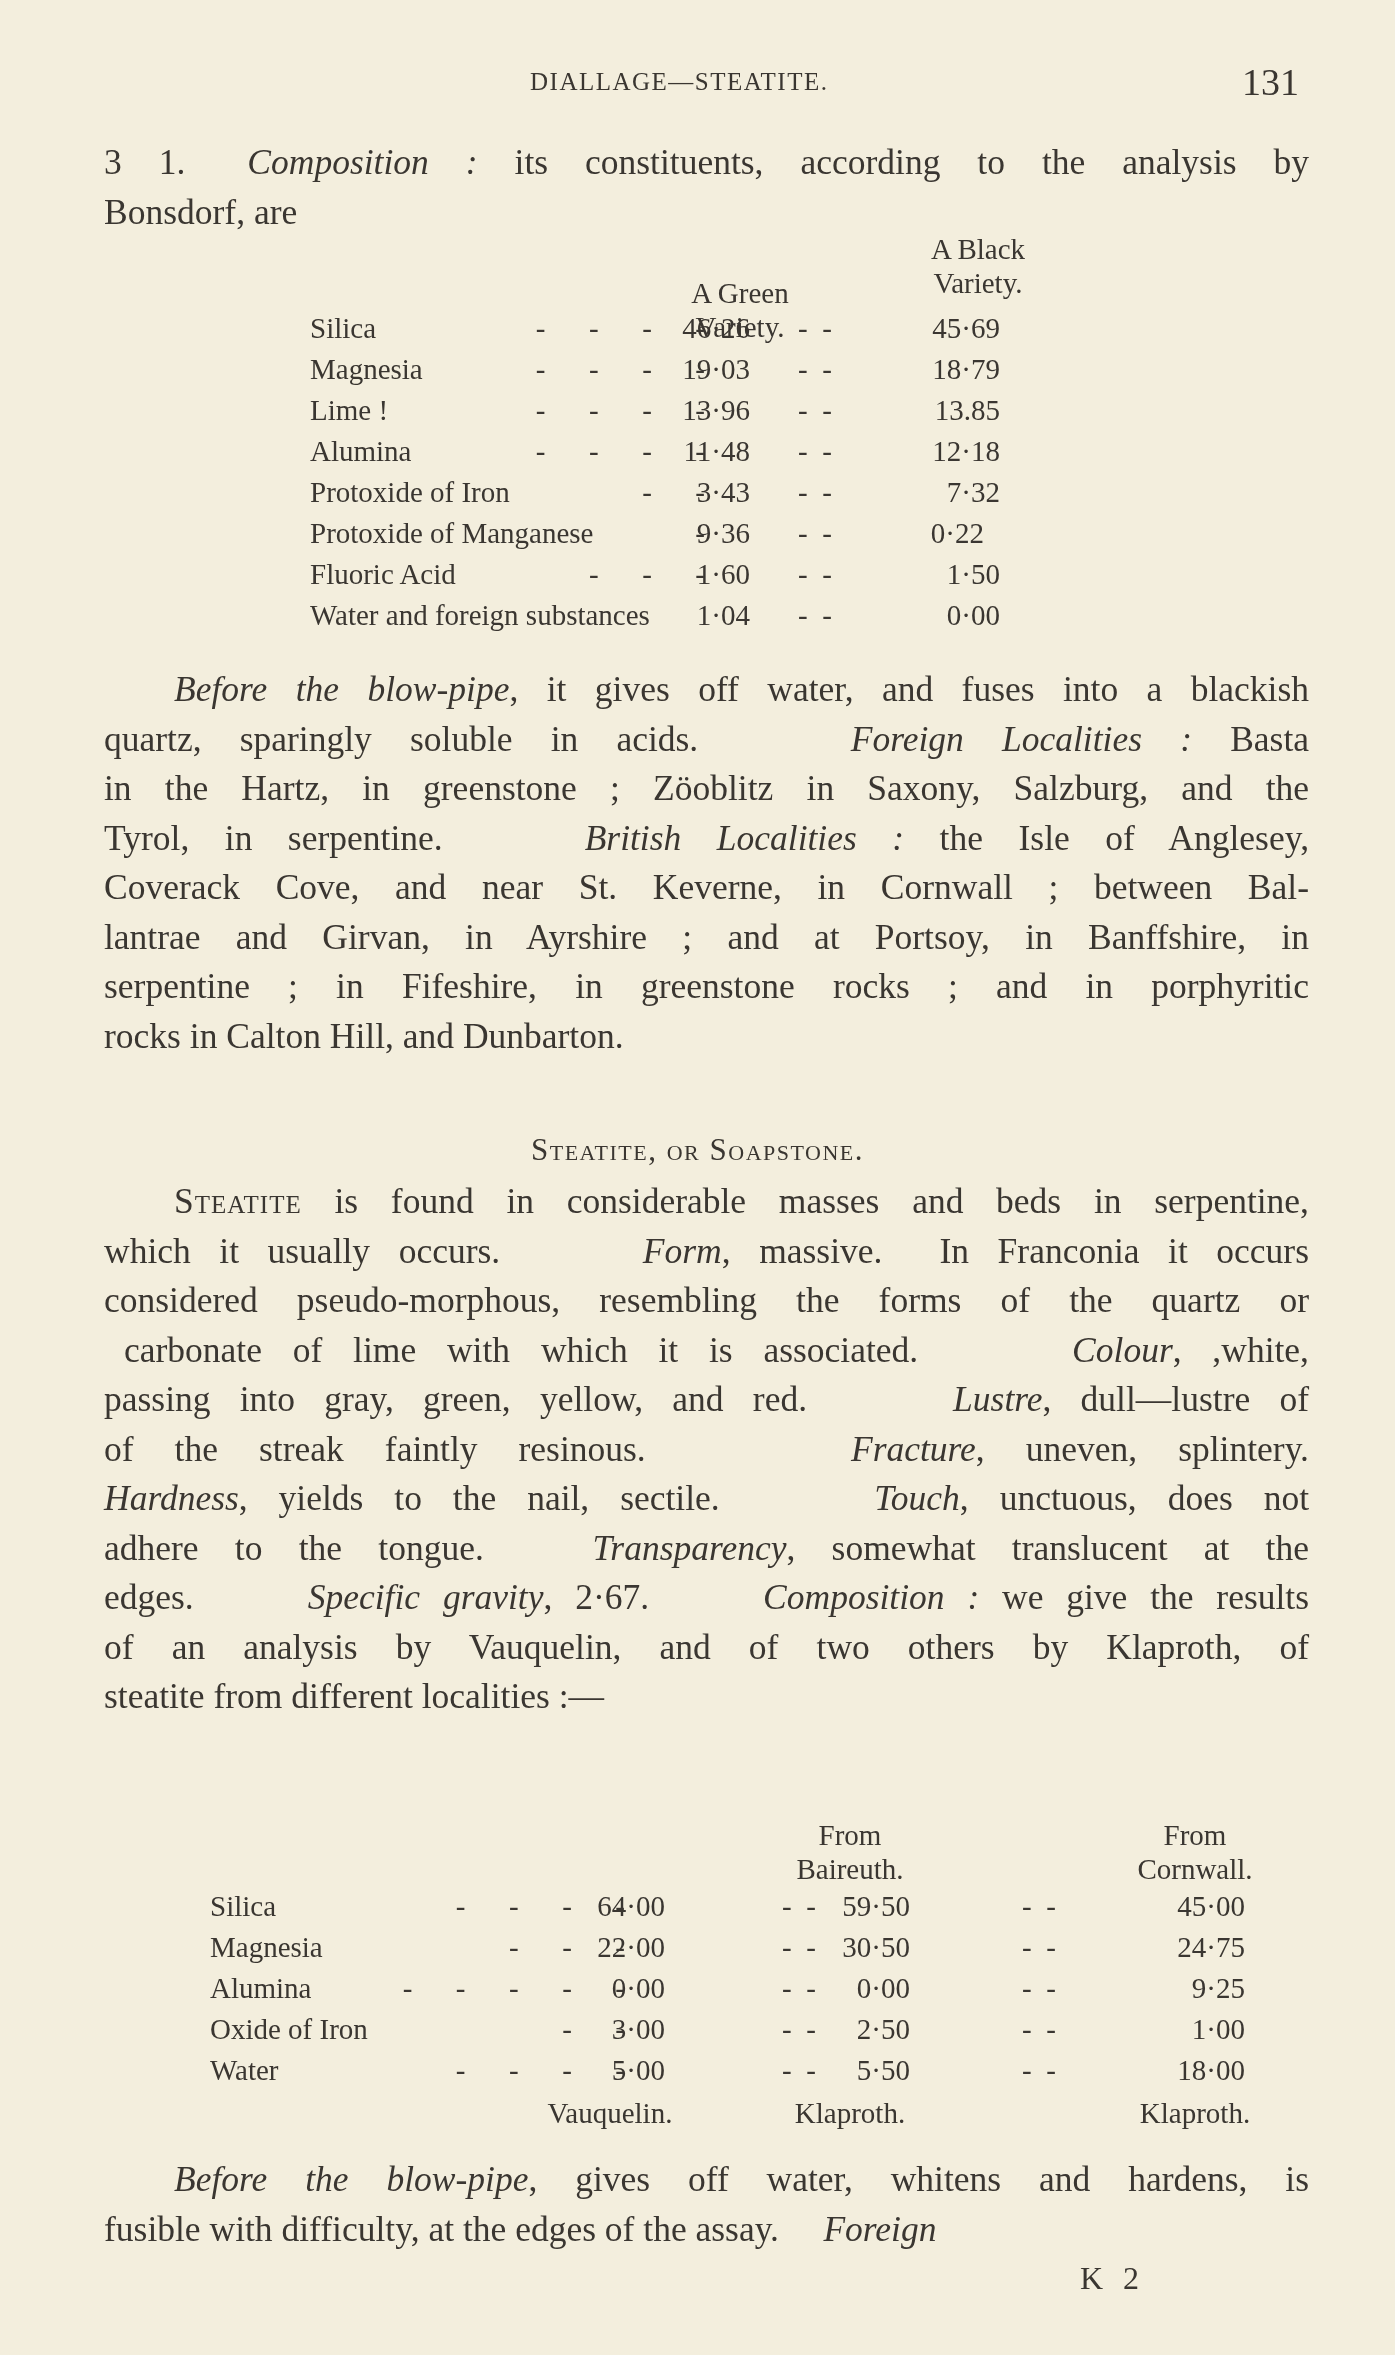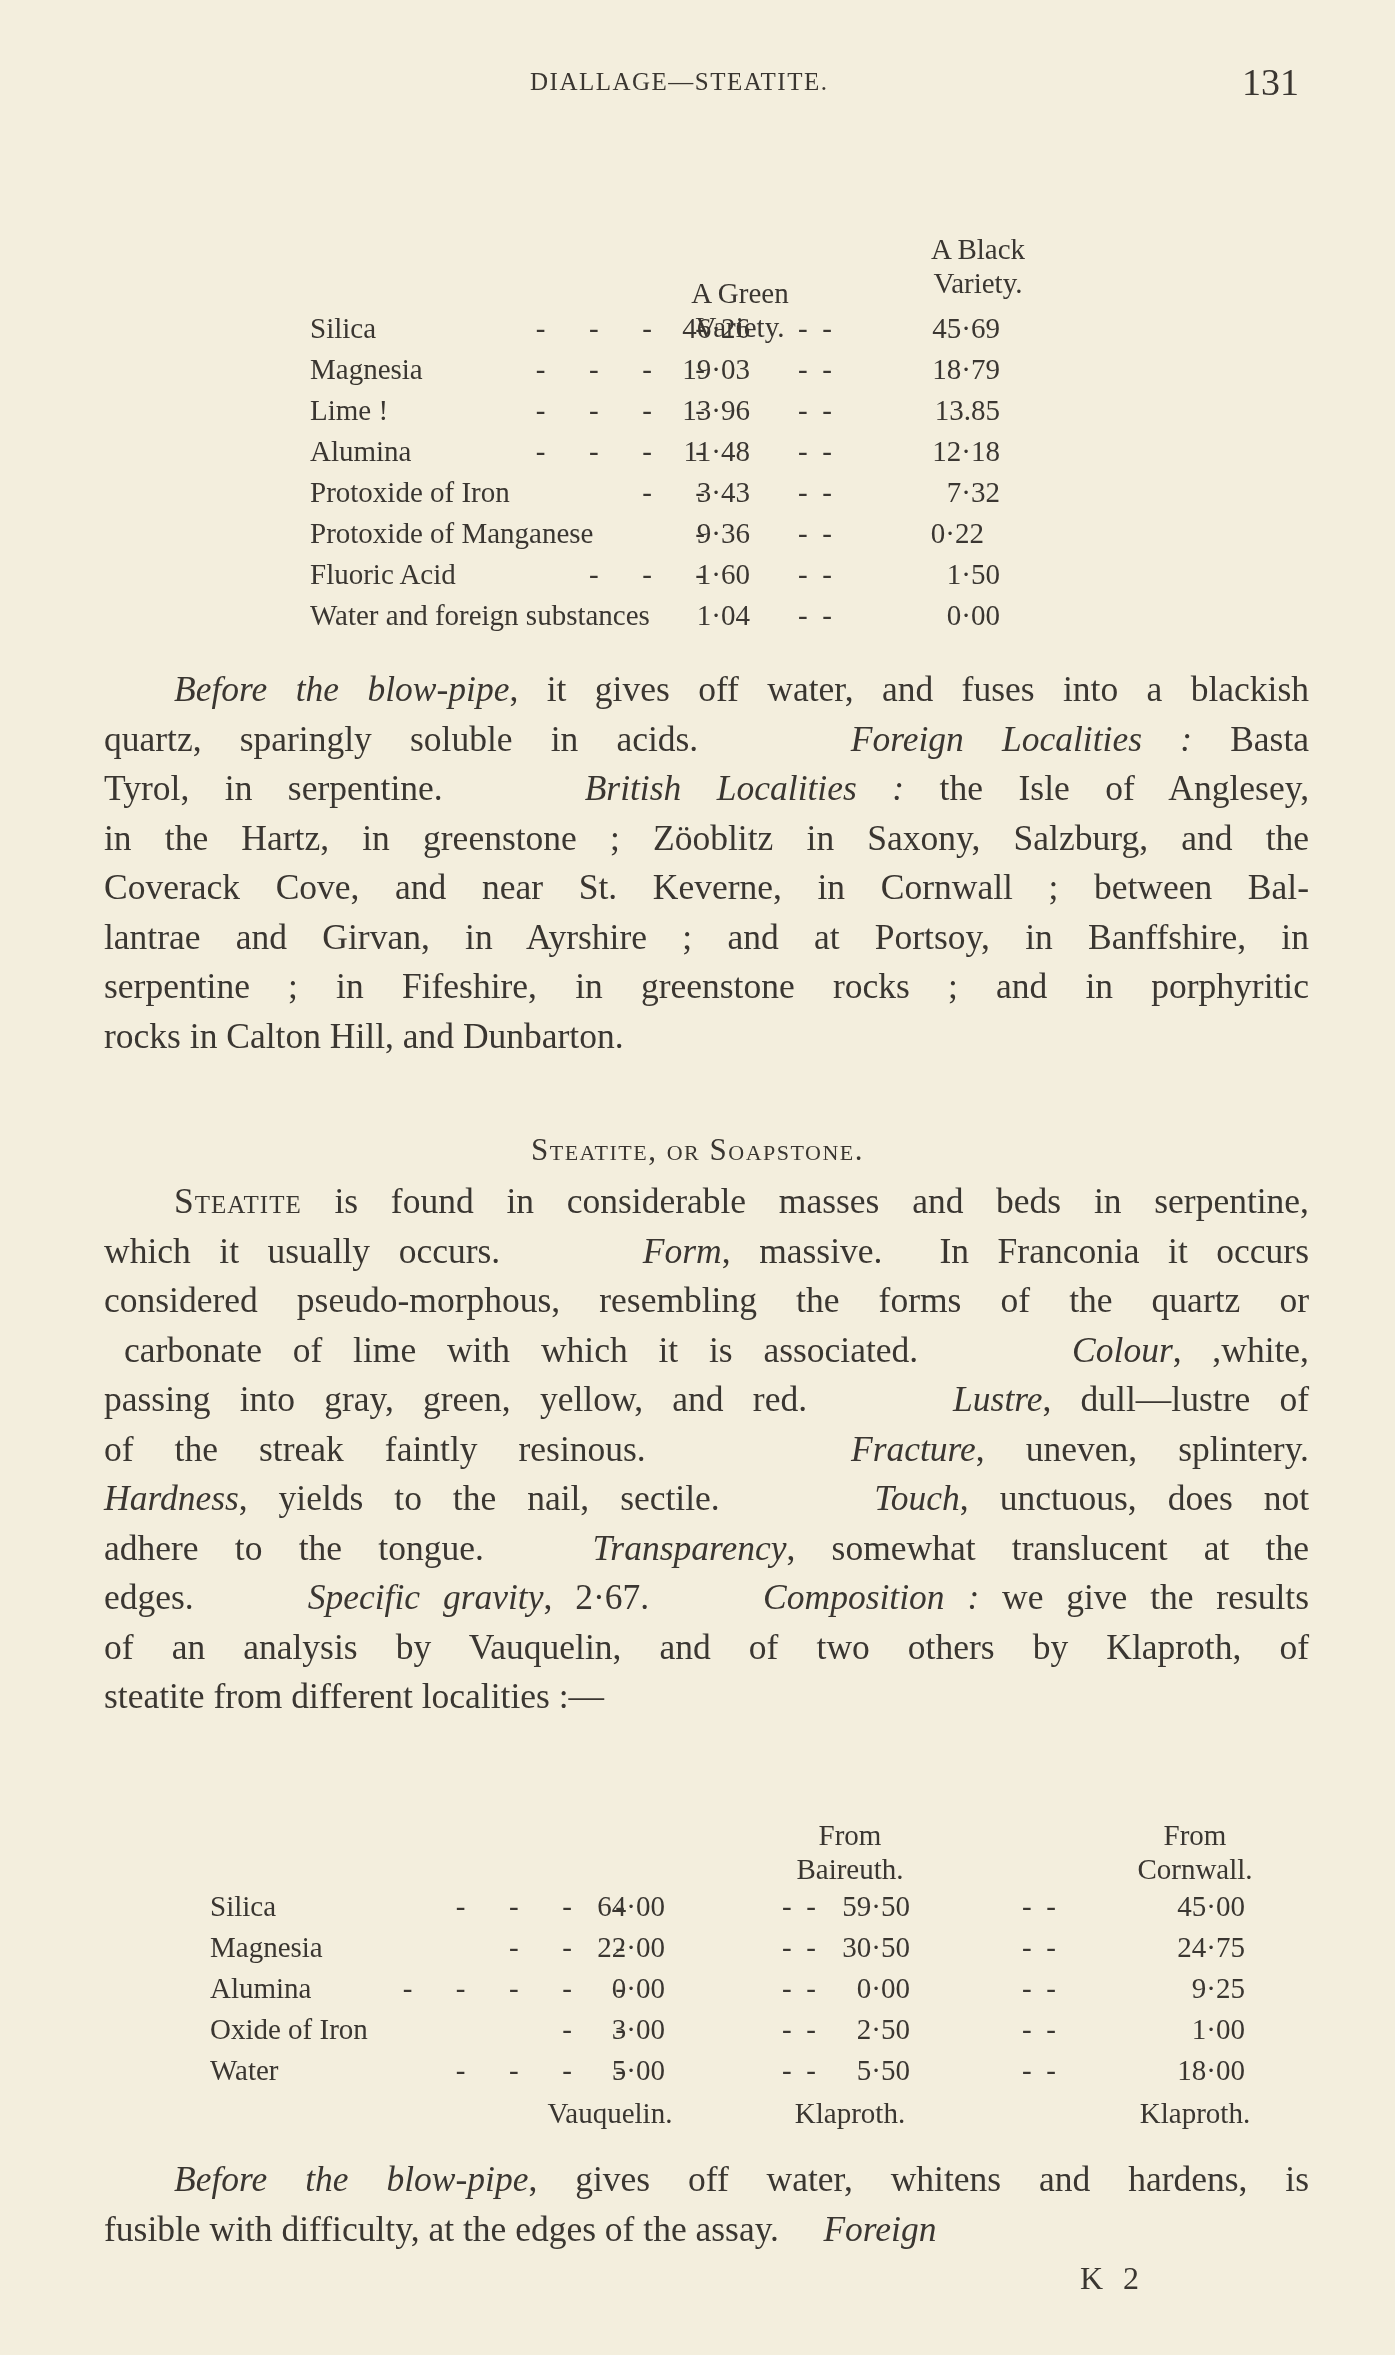--- a/index.html
+++ b/index.html
@@ -54,20 +54,26 @@
 </head>
 <body>
 
 <div class="page">
 
   <div class="running-head">
     <span class="running-title">DIALLAGE—STEATITE.</span>
     <span class="page-number">131</span>
   </div>
 
+  <div class="para" style="top:138px;">
+    <span class="line">
+      <span>3 1.</span><span style="display:inline-block;width:62px;"></span><i>Composition :</i><span> its constituents, according to the analysis by</span>
+    </span>
+    <span class="line last">Bonsdorf, are</span>
+  </div>
 
   <div class="ctable" id="table1" style="left:310px; top:232px; width:820px; height:410px;">
       <div class="hdr" style="left: 360px; top: 0px; width: 140px; margin-top: 44px;">
         <div>A Green</div>
         <div>Variety.</div>
       </div>
       <div class="hdr" style="left: 598px; top: 0px; width: 140px;">
         <div>A Black</div>
         <div>Variety.</div>
       </div>
@@ -124,22 +130,22 @@
         <span class="label">Water and foreign substances</span>
         <span class="val" style="right: 380px;">1·04</span>
         <span class="sep" style="white-space: pre; left: 488px;">-  -</span>
         <span class="val" style="right: 130px;">0·00</span>
       </div>
     </div>
 
   <div class="para" id="blowpipe" style="top:665px;">
       <span class="line indent"><span class="it" style="white-space: pre;">Before the blow-pipe</span><span style="white-space: pre;">, it gives off water, and fuses into a blackish</span></span>
       <span class="line"><span style="white-space: pre;">quartz, sparingly soluble in acids.    </span><span class="it" style="white-space: pre;">Foreign Localities :</span><span style="white-space: pre;"> Basta</span></span>
+      <span class="line"><span style="white-space: pre;">in the Hartz, in greenstone ; Zöoblitz in Saxony, Salzburg, and the</span></span>
       <span class="line"><span style="white-space: pre;">Tyrol, in serpentine.    </span><span class="it" style="white-space: pre;">British Localities :</span><span style="white-space: pre;"> the Isle of Anglesey,</span></span>
-      <span class="line"><span style="white-space: pre;">in the Hartz, in greenstone ; Zöoblitz in Saxony, Salzburg, and the</span></span>
       <span class="line"><span style="white-space: pre;">Coverack Cove, and near St. Keverne, in Cornwall ; between Bal-</span></span>
       <span class="line"><span style="white-space: pre;">lantrae and Girvan, in Ayrshire ; and at Portsoy, in Banffshire, in</span></span>
       <span class="line"><span style="white-space: pre;">serpentine ; in Fifeshire, in greenstone rocks ; and in porphyritic</span></span>
       <span class="line last"><span style="white-space: pre;">rocks in Calton Hill, and Dunbarton.</span></span>
     </div>
 
   <div class="section-title">Steatite, or Soapstone.</div>
 
   <div class="para" id="steatite" style="top:1177px;">
       <span class="line indent"><span class="sc" style="white-space: pre;">Steatite</span><span style="white-space: pre;"> is found in considerable masses and beds in serpentine,</span></span>

